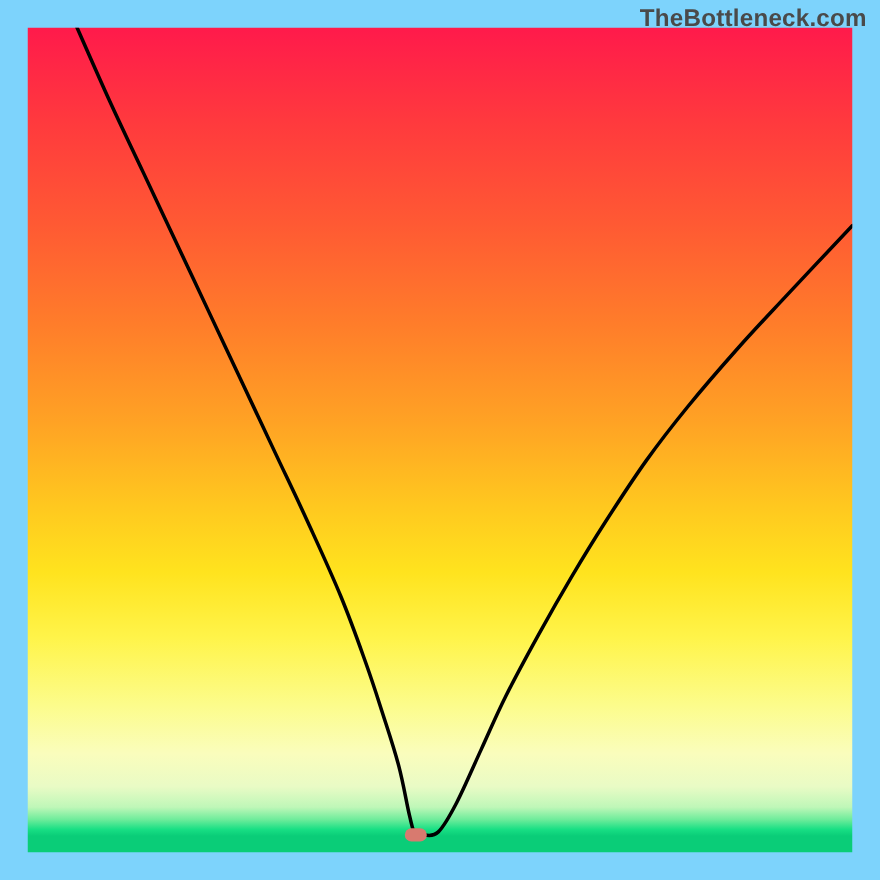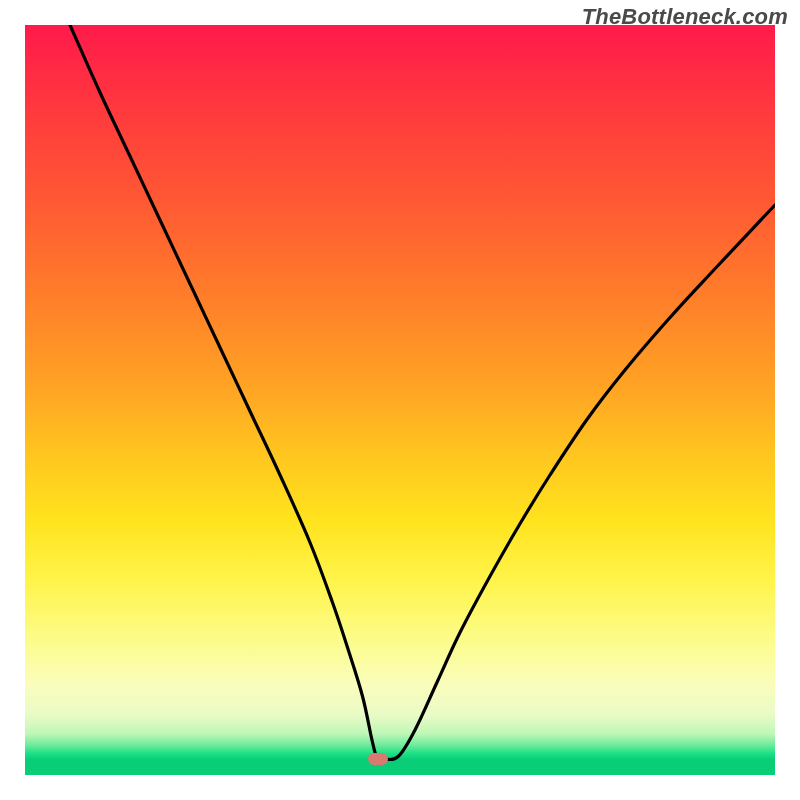--- a/index.html
+++ b/index.html
@@ -8,22 +8,21 @@
     width: 800px;
     height: 800px;
     overflow: hidden;
     background: #000;
     font-family: Arial, Helvetica, sans-serif;
   }
   .frame {
     position: relative;
     width: 800px;
     height: 800px;
-    background: #ffffff;
-    font-style: italic;
+    background: #7dd3fc;
   }
   .watermark {
     position: absolute;
     top: 4px;
     right: 12px;
     color: #4a4a4a;
     font-size: 22px;
     font-weight: 600;
     letter-spacing: 0.2px;
     z-index: 10;

